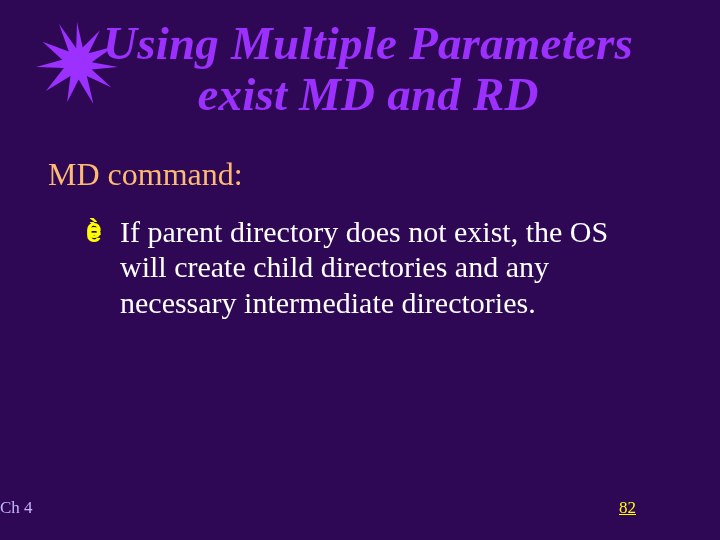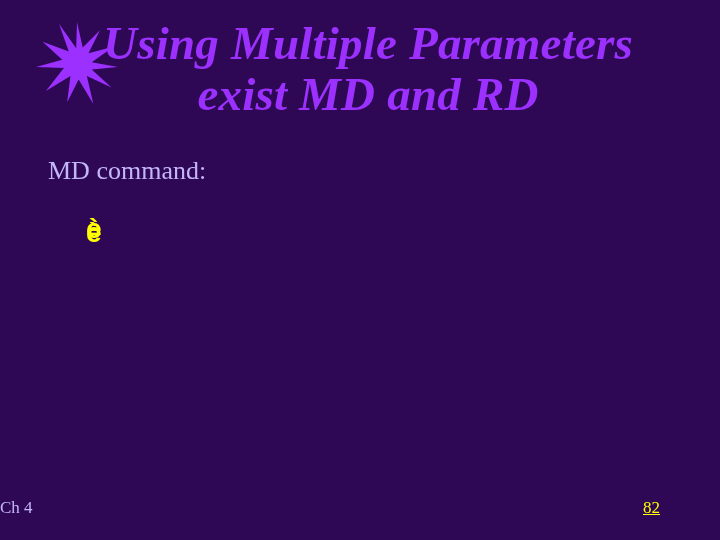--- a/index.html
+++ b/index.html
@@ -37,22 +37,22 @@
     left: 36px;
     width: 82px;
     height: 82px;
     color: #9b30ff;
   }
   .subhead {
     position: absolute;
     top: 157px;
     left: 48px;
     right: 50px;
-    color: #c4b5fd;
-    font-size: 26px;
+    color: #fdba74;
+    font-size: 32px;
     line-height: 1.1;
   }
   .body {
     position: absolute;
     top: 210px;
     left: 86px;
     right: 60px;
     color: #ffffff;
     font-size: 30px;
     line-height: 1.18;
@@ -81,21 +81,21 @@
   }
   .footer .chapter {
     position: absolute;
     left: 0;
     right: 0;
     text-align: left;
     color: #c4b5fd;
   }
   .footer .page {
     position: absolute;
-    right: 56px;
+    right: 80px;
     color: #ffff00;
     text-decoration: underline;
   }
 </style>
 </head>
 <body>
 
 <div class="slide">
 
   <svg class="star-icon" viewBox="0 0 100 100">
@@ -108,20 +108,21 @@
   </div>
 
   <div class="subhead">MD command:</div>
 
   <div class="body">
     <div class="bullet">
       <span class="arrow">è</span>
     </div>
     <div class="bullet">
       <span class="arrow">è</span>
+      <span>If parent directory does not exist, the OS will create child directories and any necessary intermediate directories.</span>
     </div>
   </div>
 
   <div class="footer">
     <div class="chapter">Ch 4</div>
     <div class="page">82</div>
   </div>
 
 </div>
 

